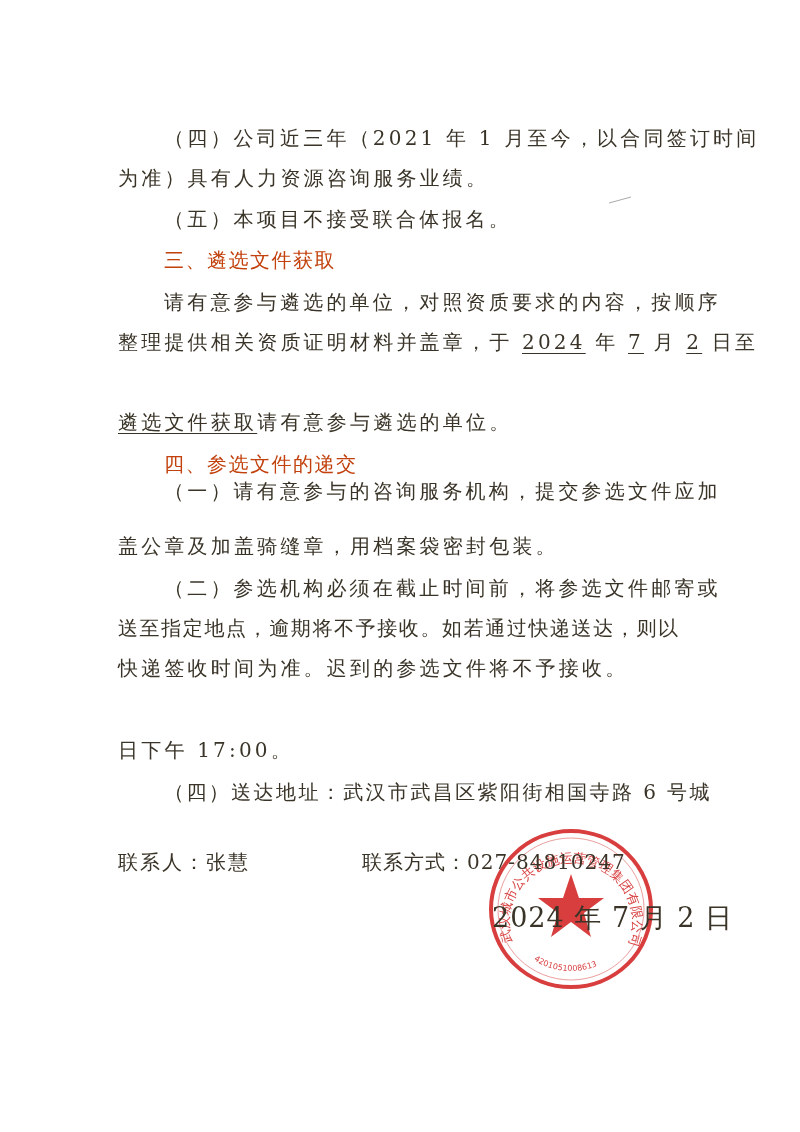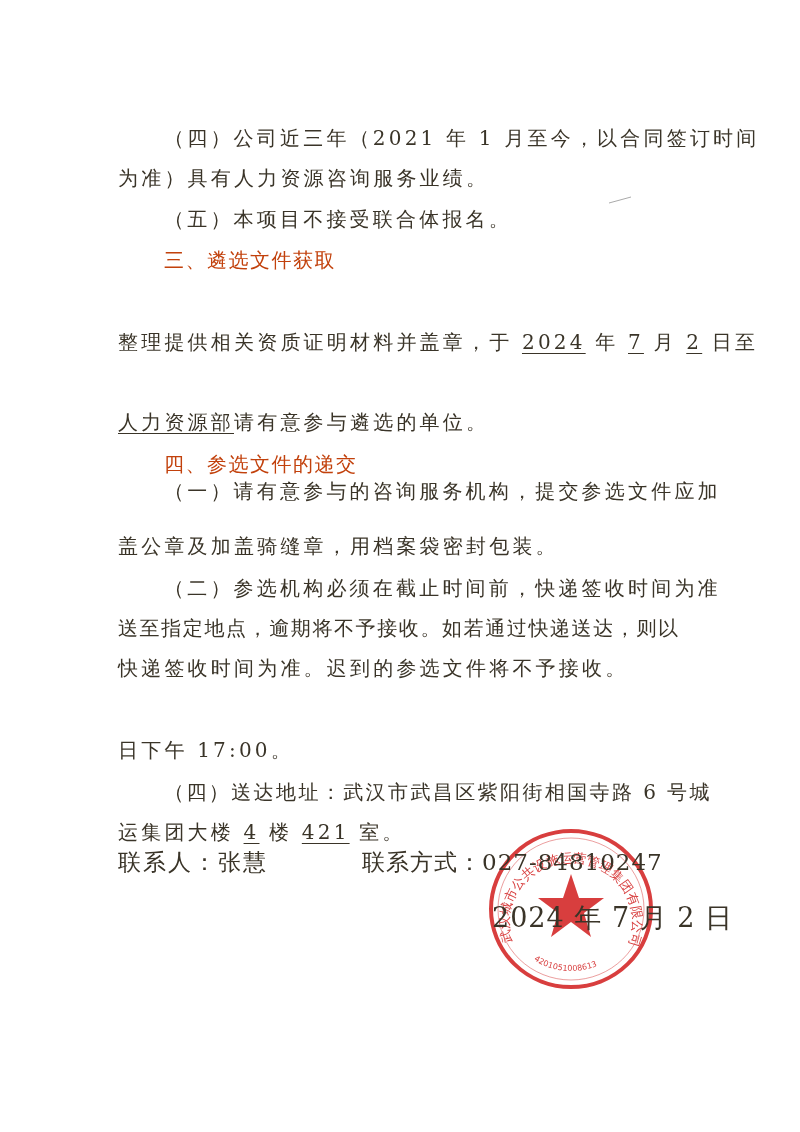--- a/index.html
+++ b/index.html
@@ -9,50 +9,50 @@
     color: #3a3428;
   }
   .page { position: absolute; left: 0; top: 0; width: 636px; height: 1132px; }
   .line {
     position: absolute; left: 118px; width: 580px;
     font-size: 20px; line-height: 28px; letter-spacing: 3.2px; white-space: nowrap;
   }
   .indent { left: 164px; width: 534px; }
   .heading { font-family: "DejaVu Sans", "Liberation Sans", sans-serif; font-weight: normal; color: #c2410c; letter-spacing: 1.5px; }
   .u { text-decoration: underline; text-underline-offset: 4px; text-decoration-thickness: 1px; }
-  .contact { position: absolute; font-size: 23px; line-height: 28px; letter-spacing: 2px; white-space: nowrap; }
+  .contact { position: absolute; font-size: 20px; line-height: 28px; letter-spacing: 2px; white-space: nowrap; }
   .date { position: absolute; font-size: 27px; line-height: 28px; letter-spacing: 1px; white-space: nowrap; z-index: 3; }
   .seal { position: absolute; left: 486px; top: 826px; width: 170px; height: 166px; z-index: 2; opacity: 0.9; }
   .mark { position: absolute; left: 608px; top: 196px; width: 24px; height: 8px; }
 </style>
 </head>
 <body>
 
 <div class="page">
 
   <div class="line indent" style="top:124px">（四）公司近三年（2021 年 1 月至今，以合同签订时间</div>
   <div class="line" style="top:164px">为准）具有人力资源咨询服务业绩。</div>
   <div class="line indent" style="top:205px">（五）本项目不接受联合体报名。</div>
   <svg class="mark" viewBox="0 0 24 8">
       <path d="M1 7 Q12 4 23 1" stroke="#aaa" stroke-width="1" fill="none"></path>
     </svg>
 
   <div class="line indent heading" style="top:246px">三、遴选文件获取</div>
+  <div class="line indent" style="top:288px">请有意参与遴选的单位，对照资质要求的内容，按顺序</div>
   <div class="line" style="top:328px"><span>整理提供相关资质证明材料并盖章，于 </span><span class="u">2024</span><span> 年 </span><span class="u">7</span><span> 月 </span><span class="u">2</span><span> 日至</span></div>
-  <div class="line" style="top:408px"><span class="u">人力资源部</span><span>请有意参与遴选的单位。</span></div>
+  <div class="line" style="top:408px"><span class="u">遴选文件获取</span><span>请有意参与遴选的单位。</span></div>
 
   <div class="line indent heading" style="top:450px">四、参选文件的递交</div>
   <div class="line indent" style="top:477px">（一）请有意参与的咨询服务机构，提交参选文件应加</div>
   <div class="line" style="top:532px">盖公章及加盖骑缝章，用档案袋密封包装。</div>
-  <div class="line indent" style="top:574px">（二）参选机构必须在截止时间前，快递签收时间为准</div>
+  <div class="line indent" style="top:574px">（二）参选机构必须在截止时间前，将参选文件邮寄或</div>
   <div class="line" style="top:614px;letter-spacing:1.6px">送至指定地点，逾期将不予接收。如若通过快递送达，则以</div>
   <div class="line" style="top:654px">快递签收时间为准。迟到的参选文件将不予接收。</div>
   <div class="line" style="top:736px">日下午 17:00。</div>
   <div class="line indent" style="top:778px;letter-spacing:2.4px">（四）送达地址：武汉市武昌区紫阳街相国寺路 6 号城</div>
-  <div class="line" style="top:818px"><span>运集团大楼 </span><span class="u">4</span><span> 楼 </span><span class="u">421</span><span> 室。</span></div>
 
   <div class="contact" style="left:118px;top:848px">联系人：张慧</div>
   <div class="contact" style="left:362px;top:848px;letter-spacing:1px;z-index:3">联系方式：027-84810247</div>
 
   <svg class="seal" viewBox="0 0 170 166">
     <ellipse cx="85" cy="83" rx="80" ry="78" fill="none" stroke="#d42a2a" stroke-width="4"></ellipse>
     <ellipse cx="85" cy="83" rx="73" ry="71" fill="none" stroke="#d42a2a" stroke-width="1" opacity="0.5"></ellipse>
     <polygon points="85,48 93,72 118,72 98,87 105,111 85,96 65,111 72,87 52,72 77,72" fill="#d42a2a"></polygon>
     <defs>
         <path id="sealArc" d="M28,120 A62,60 0 1,1 142,120"></path>

